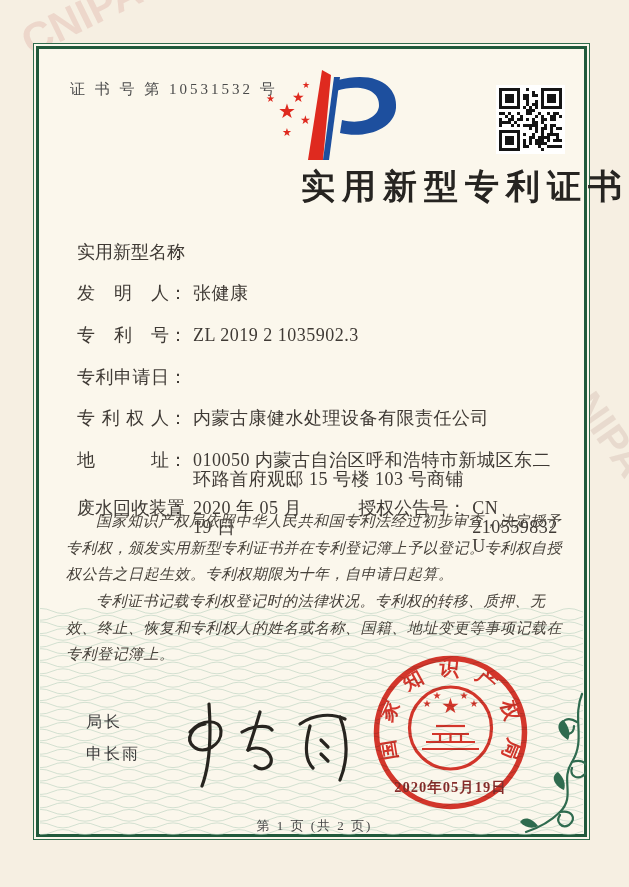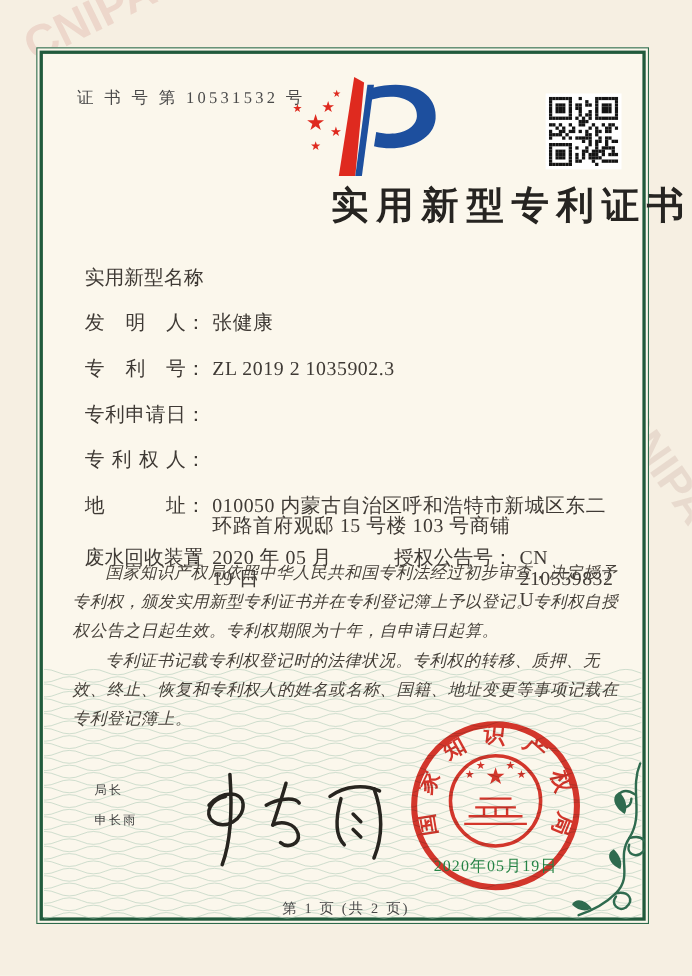--- a/index.html
+++ b/index.html
@@ -42,34 +42,34 @@
   .lbl { display:inline-block; width:92px; text-align:justify; text-align-last:justify; white-space:nowrap; }
   .lbl2 { display:inline-block; white-space:nowrap; }
   .colon { display:inline-block; }
   .val { margin-left:6px; max-width:372px; line-height:19px; letter-spacing:.5px; }
   .pair2 { margin-left:34px; display:flex; }
 
   .paras { position:absolute; left:66px; top:508px; width:498px;
            font-size:15px; font-style:italic; color:#46413a; line-height:1.78; }
   .paras p { text-indent:2em; letter-spacing:.5px; }
 
-  .sig-block { position:absolute; left:86px; top:714px; font-size:11px; color:#3c3c3c; line-height:1; }
+  .sig-block { position:absolute; left:86px; top:714px; font-size:16px; color:#3c3c3c; line-height:1; }
   .sig-block div { margin-bottom:16px; letter-spacing:2px; }
   .sig-hand { position:absolute; left:152px; top:692px; width:200px; height:110px; }
   .sig-hand path { fill:none; stroke:#27241f; stroke-width:3.2; stroke-linecap:round; stroke-linejoin:round; }
 
   .seal { position:absolute; left:368px; top:650px; width:165px; height:165px; mix-blend-mode:multiply; opacity:.93; }
   .seal svg { position:absolute; inset:0; }
   .seal-ring { fill:none; stroke:#d4271e; stroke-width:5.5; }
   .seal-text { fill:#d4271e; font-size:20px; font-weight:bold; letter-spacing:15px; }
   .emblem path, .emblem line { stroke:#d4271e; stroke-width:2.2; fill:none; }
   .emblem circle { stroke:#d4271e; stroke-width:3.2; fill:none; }
   .emblem text { fill:#d4271e; }
   .seal-date { position:absolute; left:0; right:0; top:128px; text-align:center;
-               color:#15803d; font-size:14.5px; font-weight:normal; letter-spacing:1px; }
+               color:#7f1d1d; font-size:14.5px; font-weight:bold; letter-spacing:1px; }
 
   .page-num { position:absolute; left:0; right:0; top:817px; text-align:center;
               font-size:13px; color:#474747; letter-spacing:2px; }
   .cont-note { position:absolute; left:0; right:0; top:855px; text-align:center;
                font-size:13.5px; color:#4e4a42; font-style:italic; letter-spacing:3px; }
 </style>
 </head>
 <body>
 
 <div class="page">
@@ -377,20 +377,21 @@
         <span class="colon">：</span>
       <span class="val">ZL 2019 2 1035902.3</span>
     </div>
     <div class="row">
       <span class="lbl">专利申请日</span>
         <span class="colon">：</span>
     </div>
     <div class="row">
       <span class="lbl">专 利 权 人</span>
         <span class="colon">：</span>
+      <span class="val">内蒙古康健水处理设备有限责任公司</span>
     </div>
     <div class="row mb-sm">
       <span class="lbl">地 址</span>
         <span class="colon">：</span>
       <span class="val">010050 内蒙古自治区呼和浩特市新城区东二环路首府观邸 15 号楼 103 号商铺</span>
     </div>
     <div class="row">
       <span class="lbl">废水回收装置</span>
         <span class="colon">：</span>
       <span class="val">2020 年 05 月 19 日</span>

